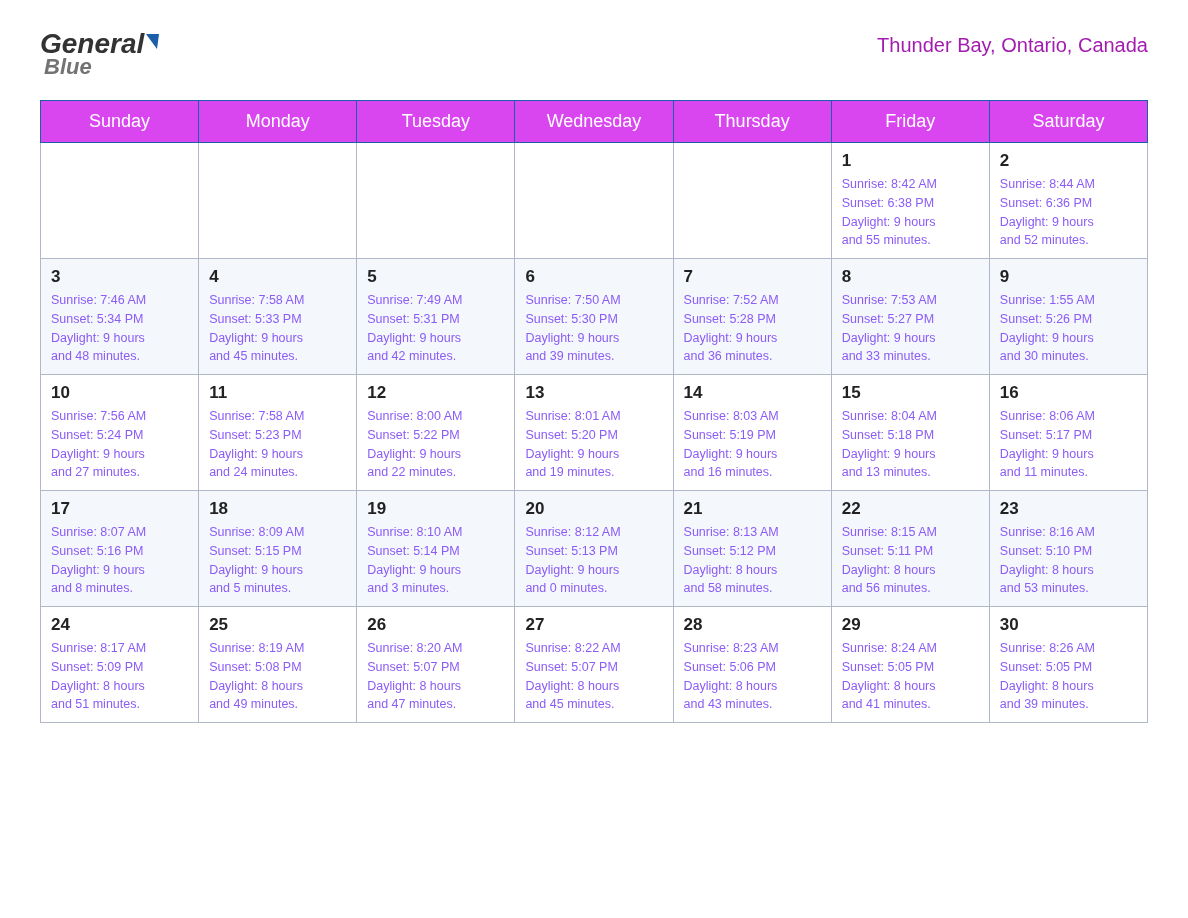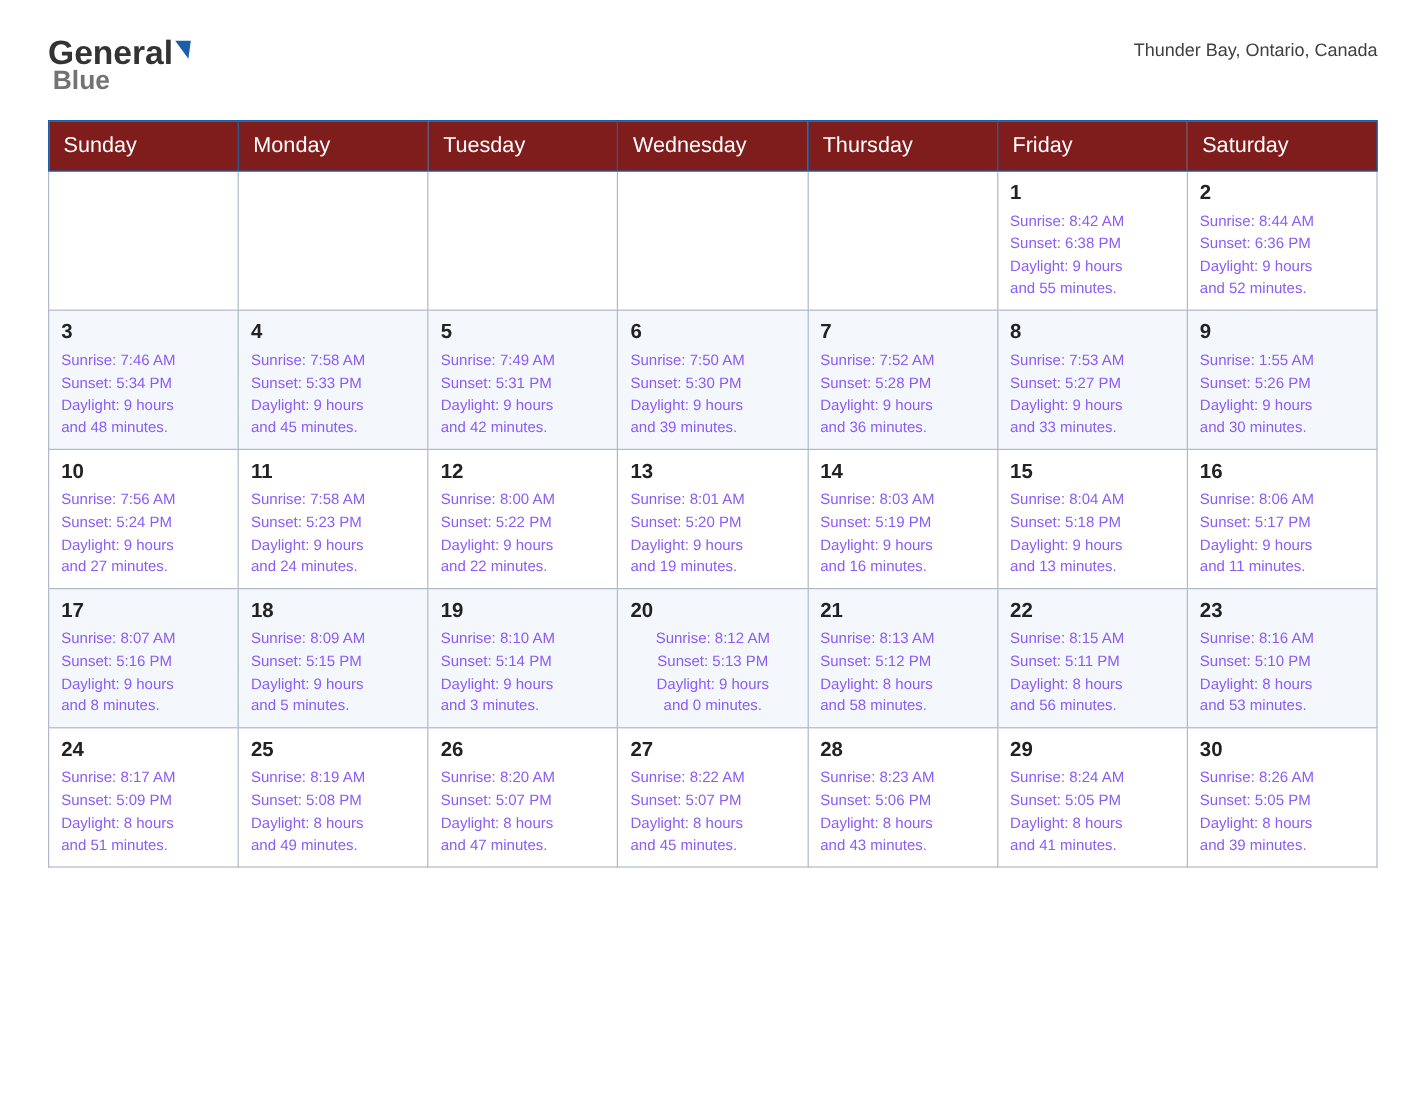--- a/index.html
+++ b/index.html
@@ -12,20 +12,21 @@
     .header {
       display: flex;
       justify-content: space-between;
       align-items: flex-start;
       margin-bottom: 20px;
     }
     .logo {
       display: flex;
       flex-direction: column;
       align-items: flex-start;
+      font-style: italic;
     }
     .logo-text {
       font-size: 28px;
       font-weight: bold;
       color: #333;
       line-height: 1;
     }
     .logo-blue-bar {
       color: #737373;
       font-size: 22px;
@@ -36,36 +37,36 @@
     .title-block {
       text-align: right;
     }
     .month-title {
       font-size: 52px;
       font-weight: bold;
       color: #222;
       line-height: 1.1;
     }
     .location-title {
-      font-size: 15px;
-      color: #404040;
+      font-size: 20px;
+      color: #a21caf;
       margin-top: 4px;
     }
     .calendar {
       width: 100%;
       border-collapse: collapse;
       margin-top: 10px;
     }
     .calendar th {
-      background-color: #7f1d1d;
+      background-color: #d946ef;
       color: #fff;
       font-size: 18px;
       font-weight: normal;
       padding: 10px 12px;
-      text-align: left;
+      text-align: center;
       border: 1px solid #1a5fa8;
     }
     .calendar td {
       border: 1px solid #b0b8c8;
       vertical-align: top;
       padding: 8px 10px;
       width: 14.28%;
       height: 110px;
       background: #fff;
     }
@@ -262,21 +263,21 @@
         </td>
         <td>
           <div class="day-number">19</div>
           <div class="day-info" style="white-space: pre-line;">Sunrise: 8:10 AM
 Sunset: 5:14 PM
 Daylight: 9 hours
 and 3 minutes.</div>
         </td>
         <td>
           <div class="day-number">20</div>
-          <div class="day-info" style="white-space: pre-line; text-align: center;">Sunrise: 8:12 AM
+          <div class="day-info" style="white-space: pre-line;">Sunrise: 8:12 AM
 Sunset: 5:13 PM
 Daylight: 9 hours
 and 0 minutes.</div>
         </td>
         <td>
           <div class="day-number">21</div>
           <div class="day-info" style="white-space: pre-line;">Sunrise: 8:13 AM
 Sunset: 5:12 PM
 Daylight: 8 hours
 and 58 minutes.</div>

